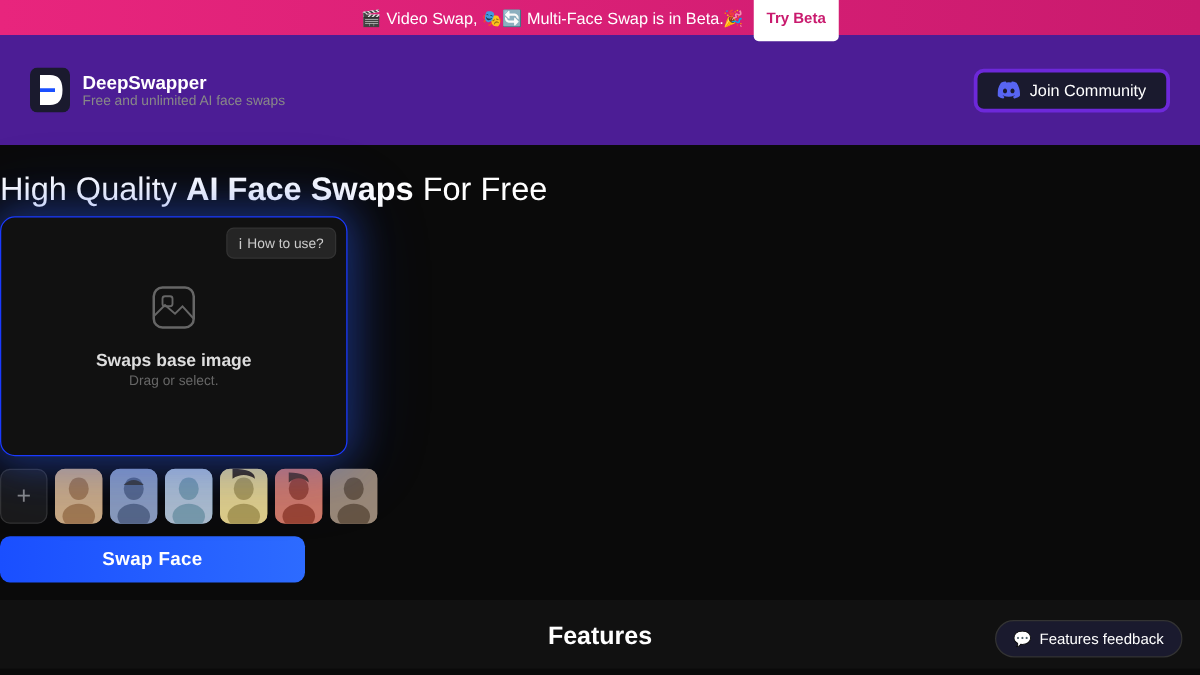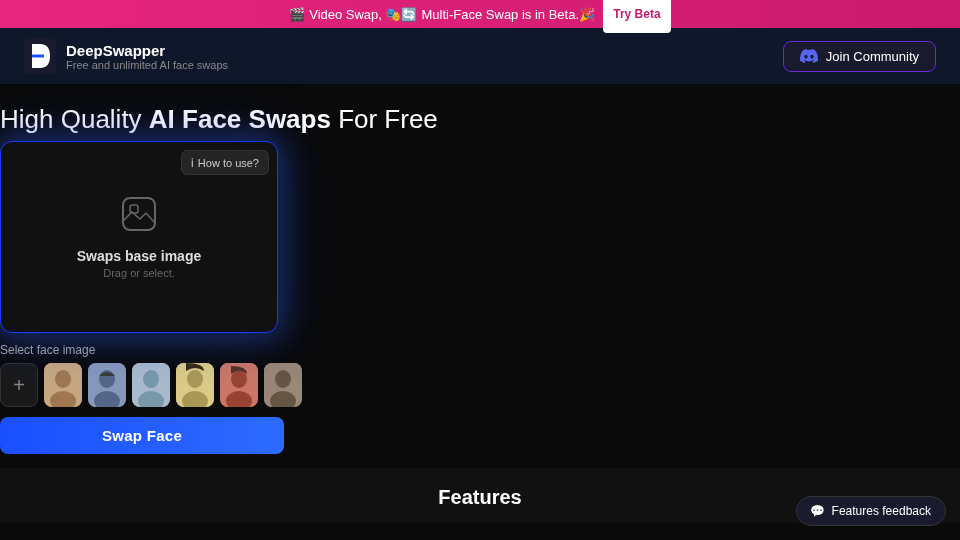--- a/index.html
+++ b/index.html
@@ -32,22 +32,22 @@
       font-size: 12px;
       font-weight: 600;
       cursor: pointer;
     }
 
     
     #header {
       display: flex;
       align-items: center;
       justify-content: space-between;
-      padding: 10px 24px;
-      background: #0f172a;
+      padding: 26px 24px;
+      background: #4c1d95;
     }
     #logo-area {
       display: flex;
       align-items: center;
       gap: 10px;
     }
     #logo-icon {
       width: 32px;
       height: 36px;
     }
@@ -55,21 +55,21 @@
       font-size: 15px;
       font-weight: 700;
       color: #fff;
     }
     #logo-text-block .logo-sub {
       font-size: 11px;
       color: #888;
     }
     #join-community-btn {
       background: #1a1a2e;
-      border: 1px solid #6d28d9;
+      border: 3px solid #6d28d9;
       border-radius: 8px;
       color: #fff;
       padding: 7px 16px;
       font-size: 13px;
       cursor: pointer;
       display: flex;
       align-items: center;
       gap: 8px;
     }
     #join-community-btn .discord-icon {
@@ -190,21 +190,21 @@
       align-items: center;
       justify-content: center;
     }
     .face-thumb svg {
       width: 100%;
       height: 100%;
     }
 
     
     #swap-face-btn {
-      width: 284px;
+      width: 244px;
       margin-top: 10px;
       background: linear-gradient(90deg, #1a4fff, #2d6bff);
       border: none;
       border-radius: 8px;
       color: #fff;
       font-size: 15px;
       font-weight: 600;
       padding: 10px;
       cursor: pointer;
       letter-spacing: 0.3px;
@@ -295,21 +295,20 @@
           <rect x="10" y="10" width="8" height="8" rx="2" stroke="#666" stroke-width="1.5" fill="none"></rect>
           <path d="M3 26 L12 17 L20 24 L26 18 L35 28" stroke="#666" stroke-width="1.5" fill="none"></path>
         </svg>
       </div>
       <div id="upload-label">Swaps base image</div>
       <div id="upload-hint">Drag or select.</div>
     </div>
   </div>
 
   <div id="face-selector-area">
-    <div id="face-selector-label">Select face image</div>
     <div id="face-thumbnails">
       <button id="add-face-btn">+</button>
 
       <div class="face-thumb face-1">
         <svg viewBox="0 0 38 44" xmlns="http://www.w3.org/2000/svg">
           <rect width="38" height="44" fill="#c8a882"></rect>
           <ellipse cx="19" cy="16" rx="8" ry="9" fill="#a07850"></ellipse>
           <ellipse cx="19" cy="38" rx="13" ry="10" fill="#a07850"></ellipse>
         </svg>
       </div>

